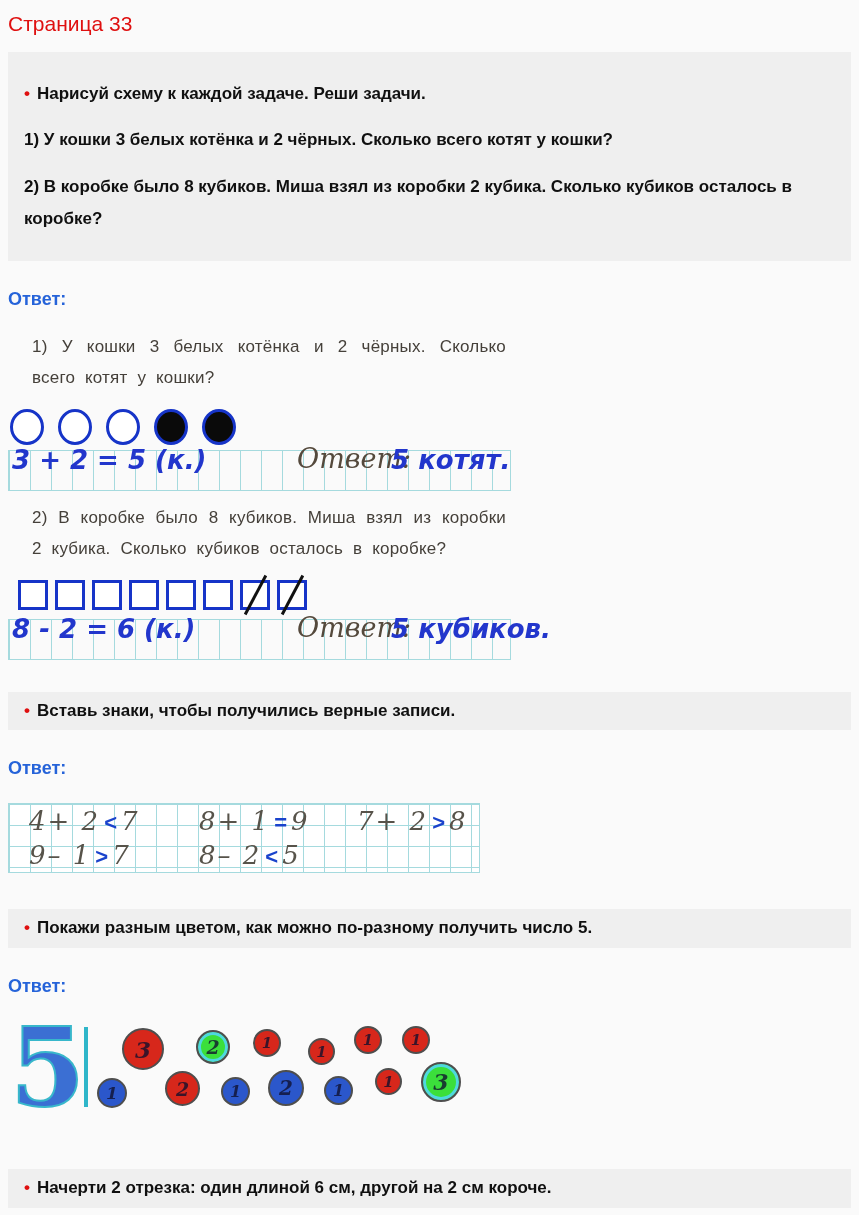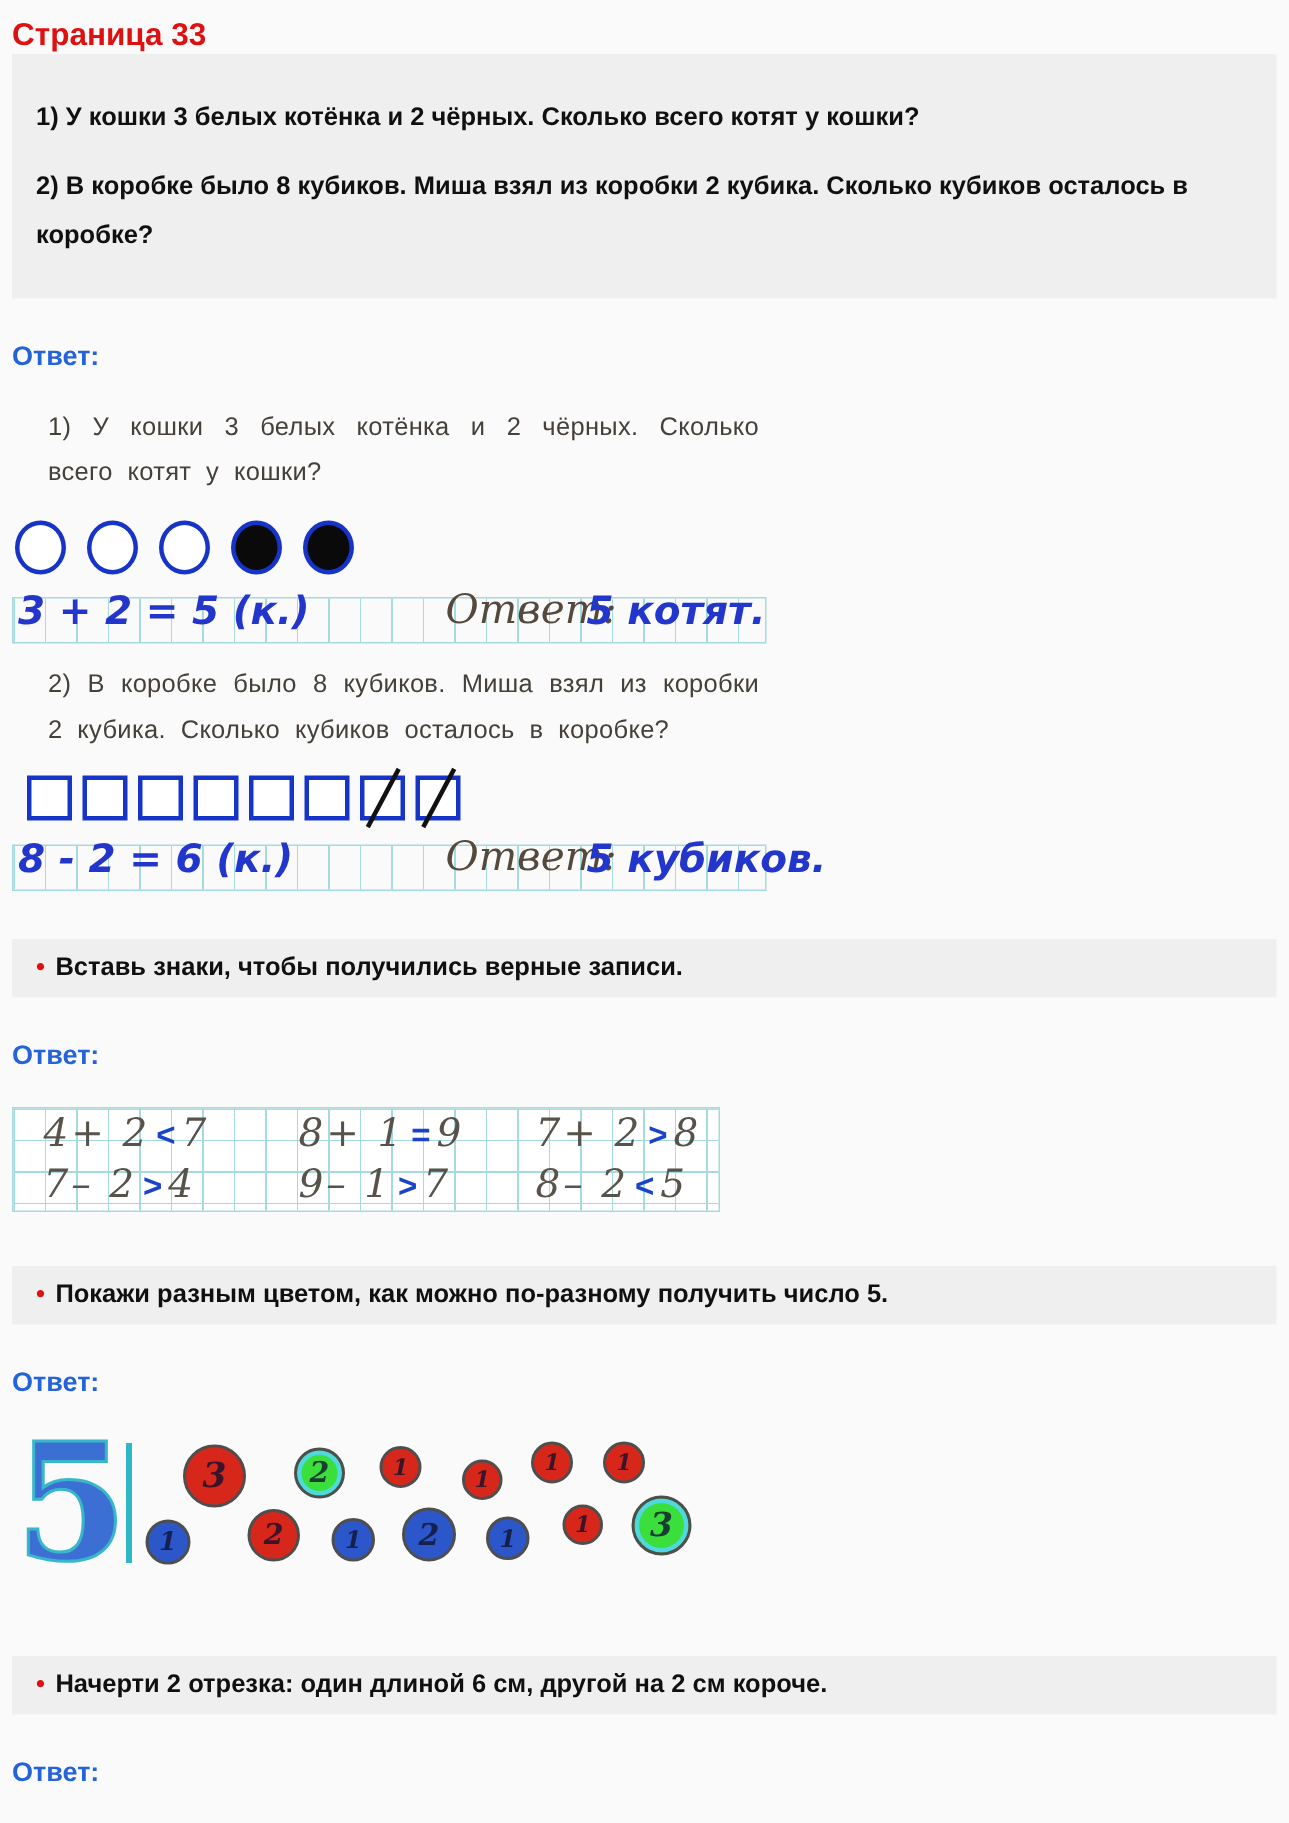--- a/index.html
+++ b/index.html
@@ -8,22 +8,22 @@
     --circle_red:#d7271b; --circle_green:#3bdf3b; --circle_blue:#2b57cb;
     --five_fill:#3b6fd3; --five_stroke:#38b7cb; --box_bg:#efefef; --page_bg:#fafafa;
   }
   *{box-sizing:border-box;}
   html,body{margin:0;padding:0;}
   body{
     width:859px;height:1215px;background:var(--page_bg);
     font-family:"Liberation Sans",sans-serif;overflow:hidden;
   }
   .page-title{
-    color:var(--accent_red);font-size:21px;font-weight:bold;
-    margin:12px 0 0 8px;
+    color:var(--accent_red);font-size:21px;font-weight:normal;
+    margin:12px 0 16px 8px;
   }
   .task-box{
     background:var(--box_bg);margin:0 8px;padding:12px 16px;
     font-size:17px;font-weight:bold;color:#101010;
   }
   .task-box p{margin:14px 0;line-height:1.9;}
   .task-box.single{padding:8px 16px;}
   .task-box.single p{margin:0;line-height:1.05;padding:2px 0 3px 0;}
   .bullet{color:var(--accent_red);margin-right:7px;font-size:17px;}
   .answer-label{
@@ -34,21 +34,21 @@
   .figure1{margin:22px 0 0 8px;width:512px;}
   .printed{
     width:498px;font-size:17px;color:var(--ink);text-align:justify;
     line-height:1.8;padding-left:24px;word-spacing:5px;letter-spacing:.2px;
     margin:0;
   }
   .kitten-row{display:flex;gap:14px;margin:14px 0 0 2px;height:40px;align-items:center;}
   .kitten{width:34px;height:36px;border:3px solid var(--shape_blue);border-radius:50%;background:#fff;}
   .kitten.filled{background:#0a0a0a;}
   .grid-strip{
-    position:relative;width:503px;height:31px;margin-top:13px;
+    position:relative;width:503px;height:41px;margin-top:3px;
     border:1px solid var(--grid_line);
     background-image:repeating-linear-gradient(to right,var(--grid_line) 0 1px,transparent 1px 21px);
   }
   .hand-eq{
     position:absolute;left:3px;top:-4px;white-space:nowrap;
     font-family:"DejaVu Sans",sans-serif;font-style:italic;font-weight:bold;
     font-size:26px;color:var(--hand_blue);line-height:1;
   }
   .hand-otvet{
     position:absolute;left:288px;top:-6px;white-space:nowrap;
@@ -102,20 +102,21 @@
   .num-circle.red{background:var(--circle_red);}
   .num-circle.green{background:var(--circle_green);box-shadow:inset 0 0 0 3px #4fd8e0;}
   .num-circle.blue{background:var(--circle_blue);}
 </style>
 </head>
 <body>
 
 <h1 class="page-title">Страница 33</h1>
 
 <div class="task-box">
+  <p><span class="bullet">•</span><span>Нарисуй схему к каждой задаче. Реши задачи.</span></p>
   <p>1) У кошки 3 белых котёнка и 2 чёрных. Сколько всего котят у кошки?</p>
   <p>2) В коробке было 8 кубиков. Миша взял из коробки 2 кубика. Сколько кубиков осталось в коробке?</p>
 </div>
 
 <div class="answer-label">Ответ:</div>
 
 <div class="figure1">
   <p class="printed">1) У кошки 3 белых котёнка и 2 чёрных. Сколько всего котят у кошки?</p>
   <div class="kitten-row">
       <div class="kitten"></div>
@@ -148,21 +149,20 @@
 </div>
 
 <div class="task-box single" style="margin-top:32px">
   <p><span class="bullet">•</span><span>Вставь знаки, чтобы получились верные записи.</span></p>
 </div>
 <div class="answer-label">Ответ:</div>
 <div class="eq-grid">
     <div class="eq"><span class="digits">4+ 2</span><span class="sign">&lt;</span><span class="digits">7</span></div>
     <div class="eq"><span class="digits">8+ 1</span><span class="sign">=</span><span class="digits">9</span></div>
     <div class="eq"><span class="digits">7+ 2</span><span class="sign">&gt;</span><span class="digits">8</span></div>
-    <div class="eq"><span class="digits">7– 2</span><span class="sign">&gt;</span><span class="digits">4</span></div>
     <div class="eq"><span class="digits">9– 1</span><span class="sign">&gt;</span><span class="digits">7</span></div>
     <div class="eq"><span class="digits">8– 2</span><span class="sign">&lt;</span><span class="digits">5</span></div>
   </div>
 
 <div class="task-box single" style="margin-top:36px">
   <p><span class="bullet">•</span><span>Покажи разным цветом, как можно по-разному получить число 5.</span></p>
 </div>
 <div class="answer-label">Ответ:</div>
 <div class="five-figure">
   <div class="big-five">5</div>

